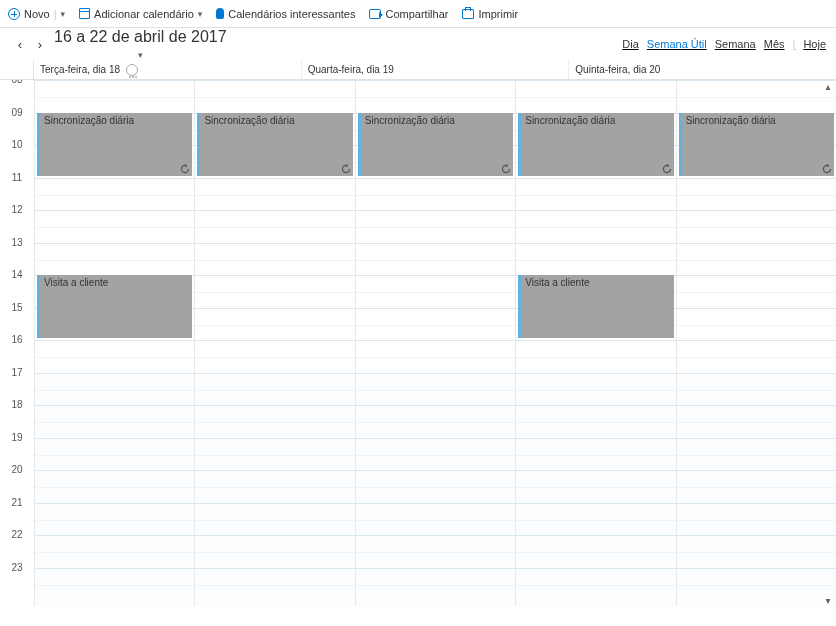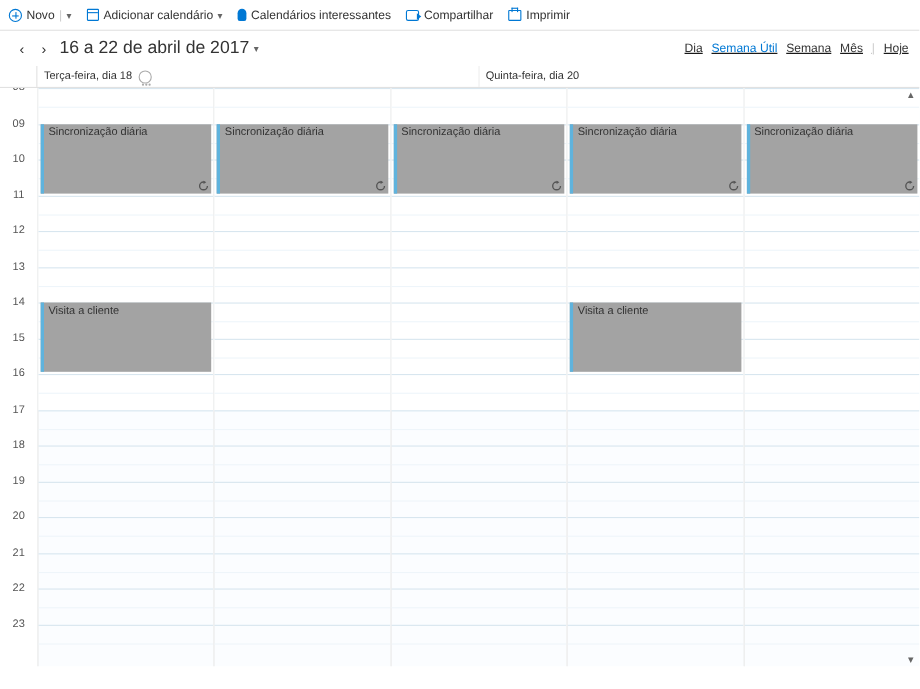--- a/index.html
+++ b/index.html
@@ -15,21 +15,21 @@
   .icon-cal::before { content:""; position:absolute; top:2px; left:0; right:0; height:1px; background:#0078d4; }
   .icon-bulb { width:8px; height:11px; background:#0078d4; border-radius:4px 4px 2px 2px; }
   .icon-share { width:12px; height:10px; border:1px solid #0078d4; border-radius:2px; position:relative; }
   .icon-share::after { content:""; position:absolute; right:-3px; top:2px; width:0; height:0; border-left:4px solid #0078d4; border-top:3px solid transparent; border-bottom:3px solid transparent; }
   .icon-print { width:12px; height:10px; border:1px solid #0078d4; border-radius:1px; position:relative; }
   .icon-print::before { content:""; position:absolute; top:-3px; left:2px; right:2px; height:3px; border:1px solid #0078d4; border-bottom:none; }
   .chev-down { font-size:9px; color:#666; }
 
   .header { height: 32px; display:flex; align-items:center; padding:0 10px; }
   .nav-arrow { width:20px; height:20px; display:flex; align-items:center; justify-content:center; cursor:pointer; font-size:13px; color:#333; }
-  .date-range { font-size:16px; color:#333; margin-left:4px; display:flex; align-items:center; gap:4px; }
+  .date-range { font-size:16px; color:#333; margin-left:4px; display:flex; align-items:center; gap:4px;flex-direction:column; }
   .view-switch { margin-left:auto; display:flex; gap:8px; font-size:11px; align-items:center;text-decoration:underline; }
   .view-switch span { cursor:pointer; color:#333; }
   .view-switch .active { color:#0078d4; }
   .view-switch .divider { color:#ccc; }
 
   .day-headers { display:flex; border-bottom:1px solid #e1e1e1; font-size:10px; color:#333; height:20px; }
   .time-gutter { width:34px; flex-shrink:0; }
   .day-headers .time-gutter { border-right:1px solid #e1e1e1; }
   .day-header { flex:1; display:flex; align-items:center; padding:0 6px; gap:6px; border-right:1px solid #eee; }
   .day-header:last-child { border-right:none; }
@@ -101,20 +101,23 @@
 </div>
 
 <div class="day-headers">
   <div class="time-gutter"></div>
 
     <div class="day-header">
       <span>Terça-feira, dia 18</span>
       <span class="weather"></span>
     </div>
     <div class="day-header">
+      <span>Quarta-feira, dia 19</span>
+    </div>
+    <div class="day-header">
       <span>Quinta-feira, dia 20</span>
     </div>
   </div>
 
 <div class="grid-wrapper">
   <div class="grid">
     <div class="time-col">
         <div class="time-cell">
           <span>08</span>
         </div>

